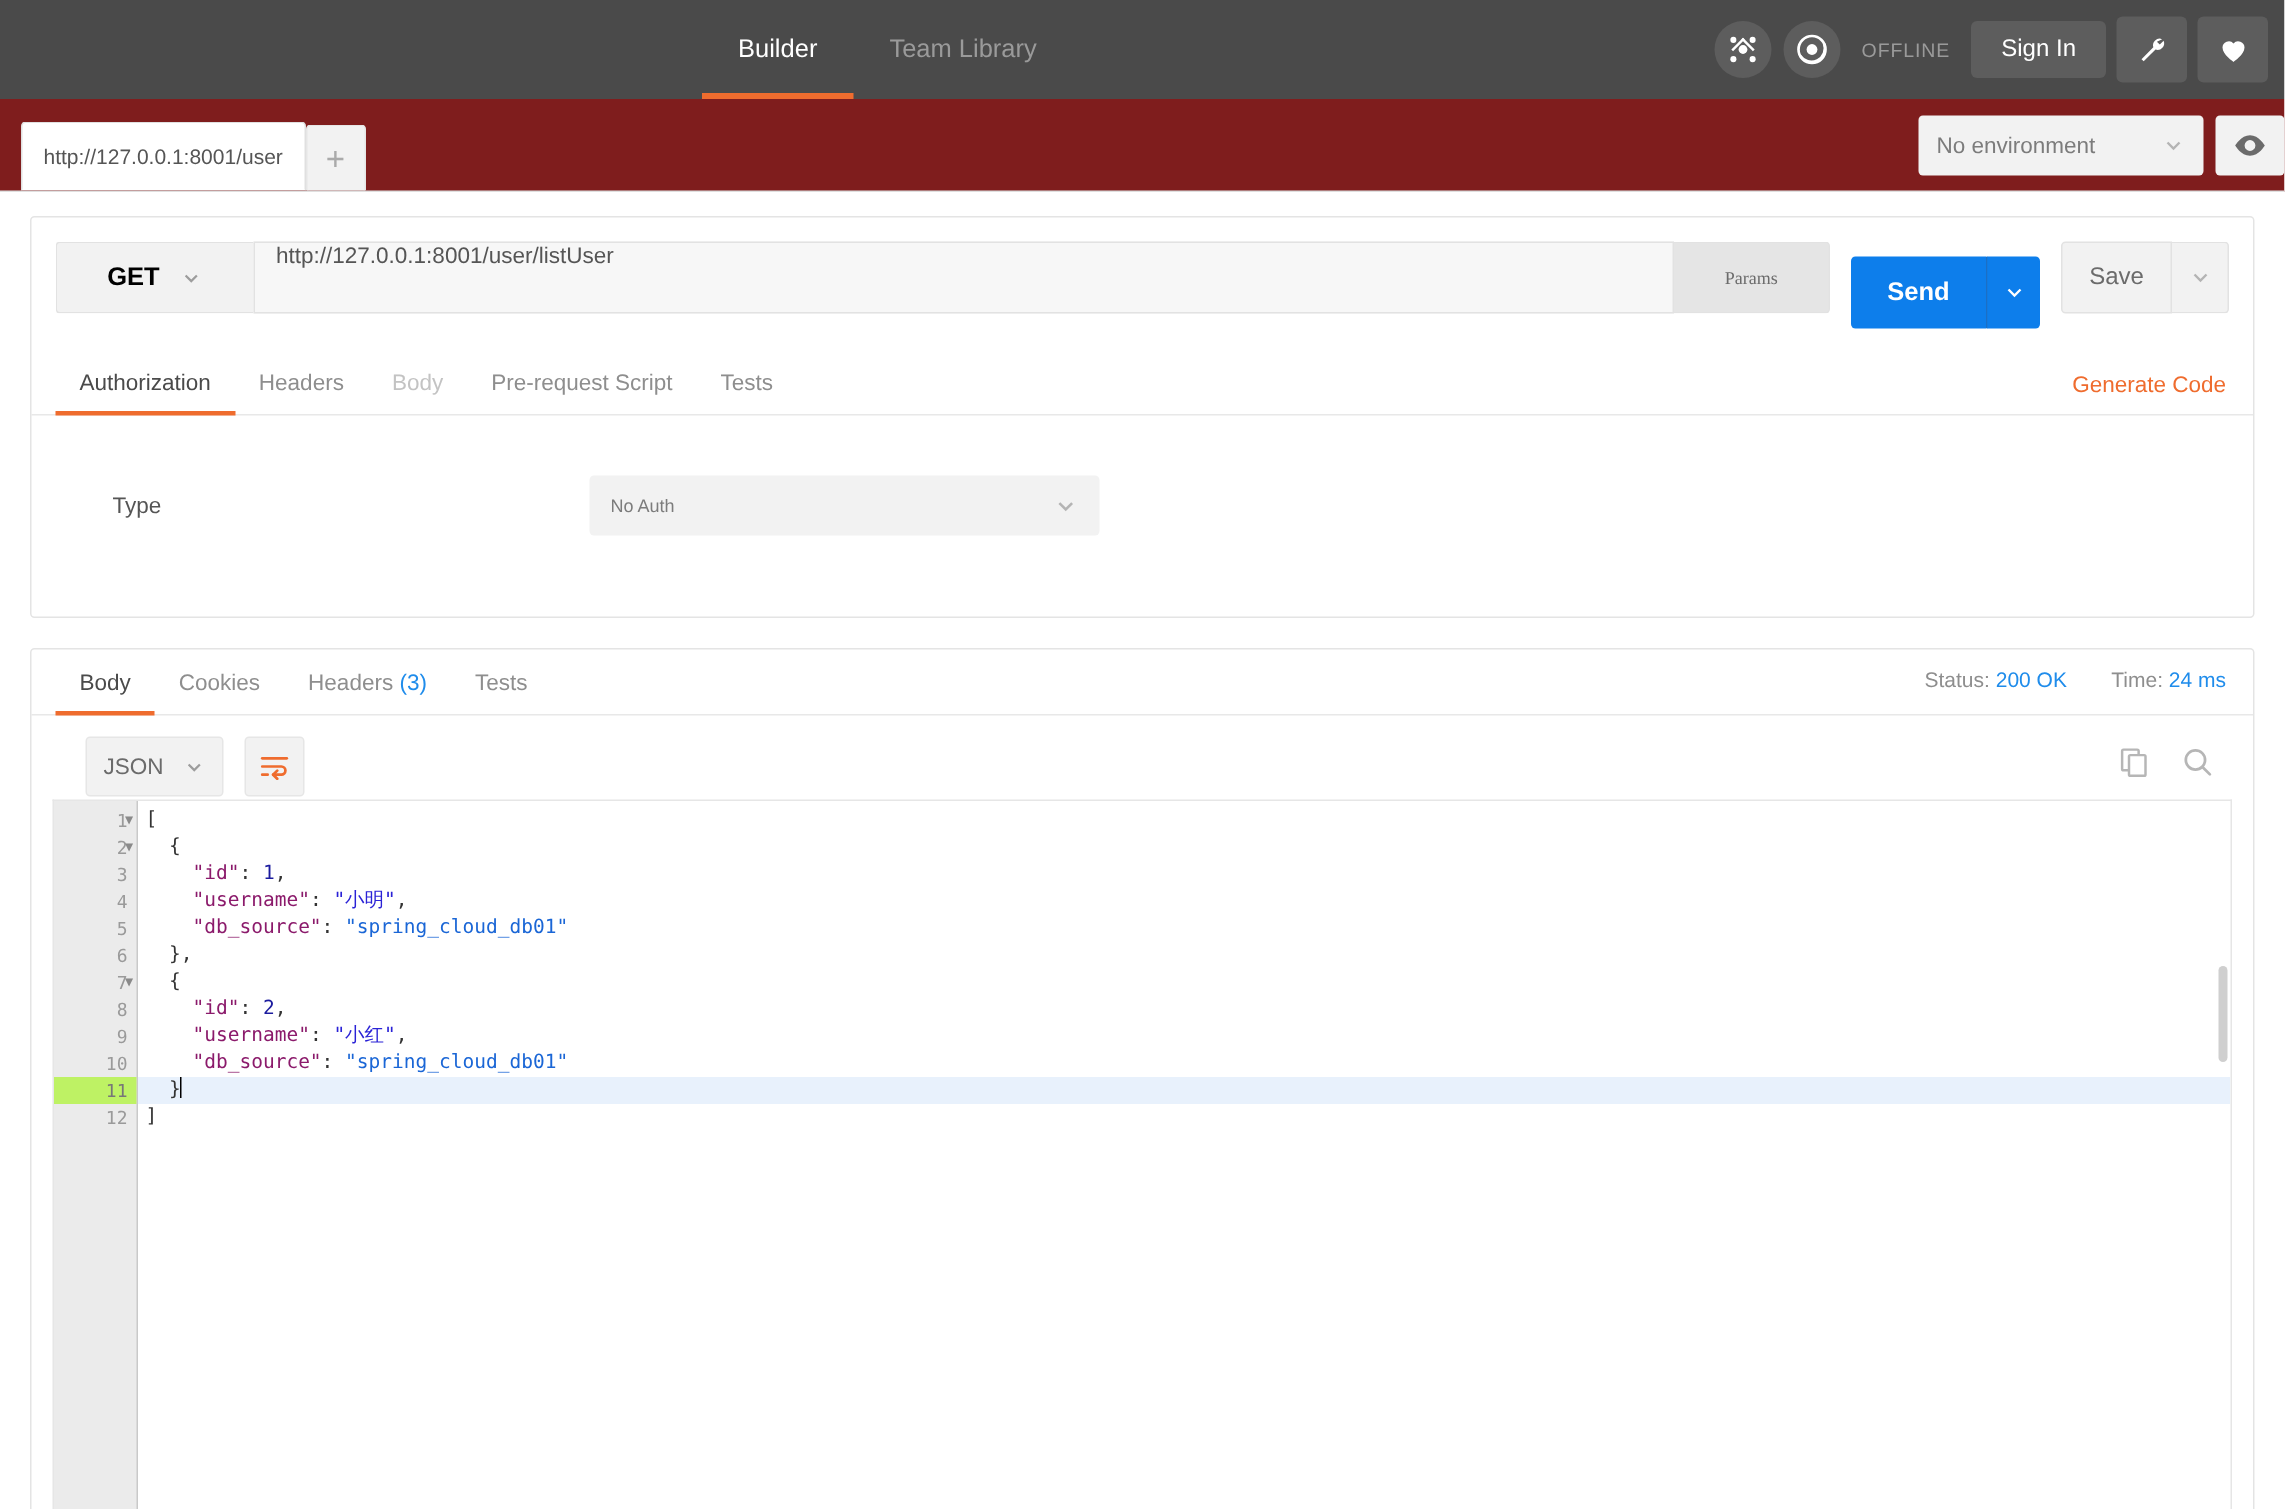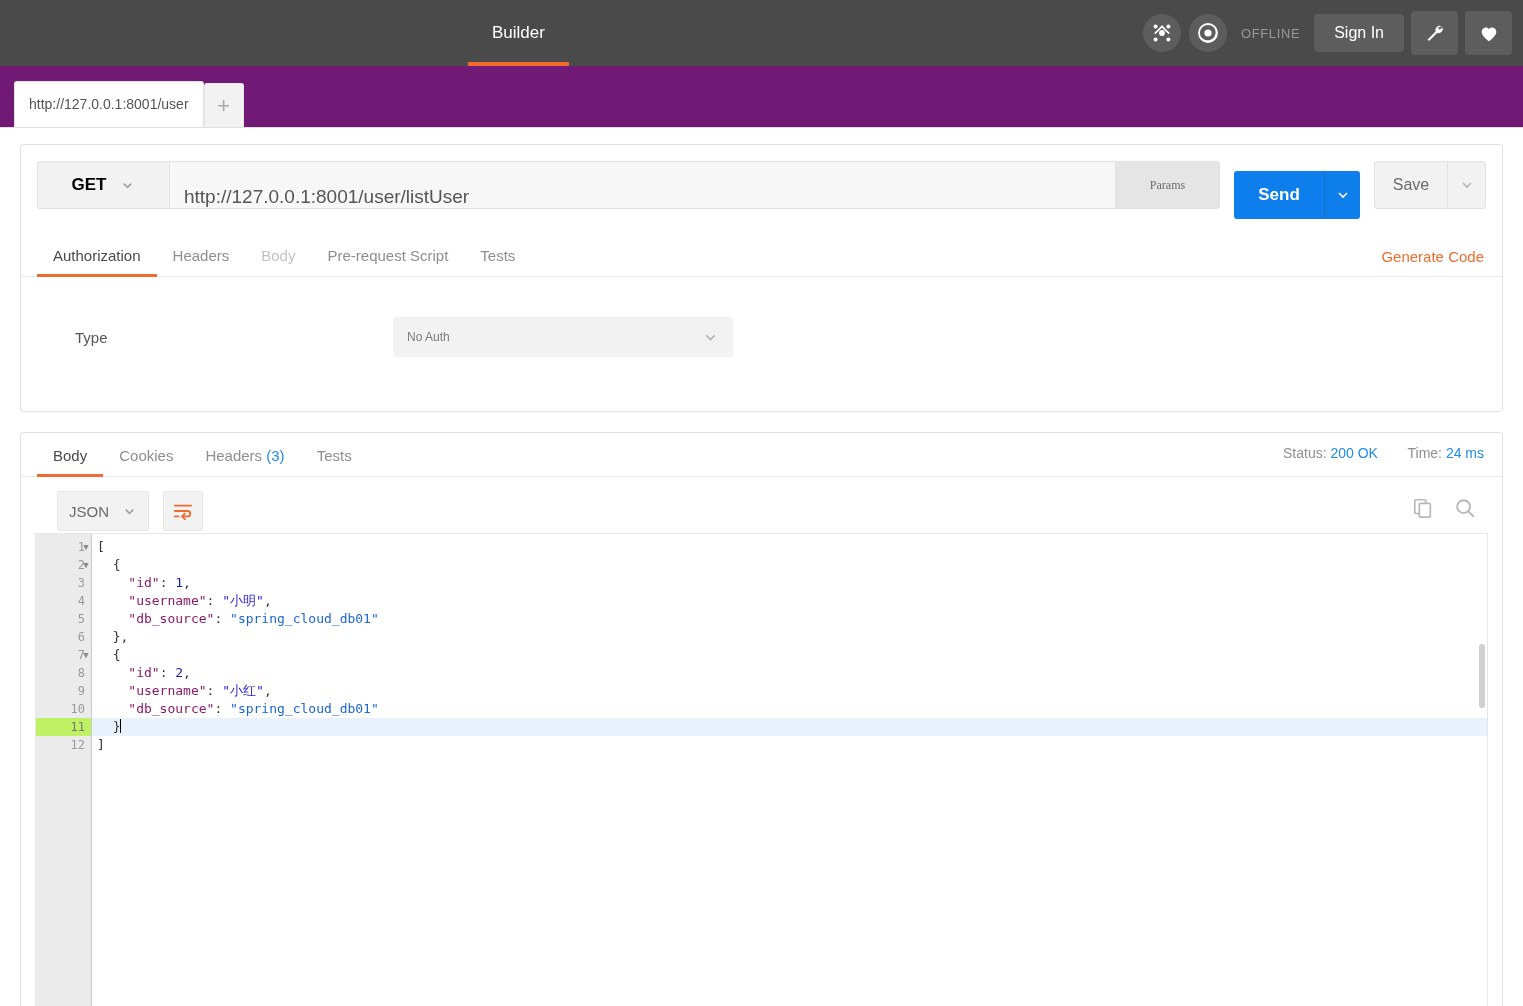--- a/index.html
+++ b/index.html
@@ -75,21 +75,21 @@
     border-radius: 4px;
     display: flex; align-items: center; justify-content: center;
     margin-right: 7px;
     cursor: pointer;
   }
 
   
   .tabstrip {
     position: relative;
     height: 62px;
-    background: #701a75;
+    background: #7f1d1d;
     border-bottom: 1px solid #e0e0e0;
     display: flex;
     align-items: flex-end;
   }
   .req-tab {
     margin-left: 14px;
     height: 46px;
     background: #ffffff;
     border: 1px solid #e0e0e0;
     border-bottom: 1px solid #ffffff;
@@ -162,23 +162,23 @@
     gap: 14px;
     font-size: 17px;
     font-weight: bold;
     color: #000000;
     cursor: pointer;
   }
   .url-input {
     flex: 1; height: 48px;
     background: #f7f7f7;
     border: 1px solid #e2e2e2;
-    display: flex; align-items: flex-end;
+    display: flex; align-items: flex-start;
     padding: 0 14px;
-    font-size: 19px;
+    font-size: 15px;
     color: #555555;
     cursor: text;
   }
   .params-btn {
     width: 104px; height: 48px;
     background: #e5e5e5;
     border: 1px solid #e2e2e2;
     border-left: none;
     border-radius: 0 3px 3px 0;
     display: flex; align-items: center; justify-content: center;
@@ -426,20 +426,23 @@
   svg { display: block; }
 </style>
 </head>
 <body>
 
 <div class="topbar">
   <div class="topbar-nav">
     <div class="top-tab active">
       <span>Builder</span>
     </div>
+    <div class="top-tab">
+      <span>Team Library</span>
+    </div>
   </div>
 
   <div class="topbar-right">
     <div class="circ-icon">
       <svg width="22" height="22" viewBox="0 0 24 24" fill="#ffffff">
         <circle cx="12" cy="12" r="3.2"></circle>
         <circle cx="5" cy="5" r="2.2"></circle>
         <circle cx="19" cy="5" r="2.2"></circle>
         <circle cx="5" cy="19" r="2.2"></circle>
         <circle cx="19" cy="19" r="2.2"></circle>
@@ -470,20 +473,33 @@
     </div>
   </div>
 </div>
 
 <div class="tabstrip">
   <div class="req-tab">
     <span>http://127.0.0.1:8001/user</span>
   </div>
   <div class="newtab-btn">
     <span>+</span>
+  </div>
+  <div class="env-area">
+    <div class="env-select">
+      <span>No environment</span>
+      <svg width="16" height="16" viewBox="0 0 20 20" fill="none" stroke="#b4b4b4" stroke-width="2">
+        <path d="M5 7.5 L10 12.5 L15 7.5"></path>
+      </svg>
+    </div>
+    <div class="eye-btn">
+      <svg width="24" height="20" viewBox="0 0 28 20" fill="#6b6b6b">
+        <path d="M14 2C7 2 2.5 10 2.5 10S7 18 14 18s11.5-8 11.5-8S21 2 14 2zm0 12.2A4.2 4.2 0 1 1 14 5.8a4.2 4.2 0 0 1 0 8.4z"></path>
+      </svg>
+    </div>
   </div>
 </div>
 
 <div class="panel">
   <div class="url-row">
     <div class="method-box">
       <span>GET</span>
       <svg width="15" height="15" viewBox="0 0 20 20" fill="none" stroke="#9d9d9d" stroke-width="2">
         <path d="M5 7.5 L10 12.5 L15 7.5"></path>
       </svg>

